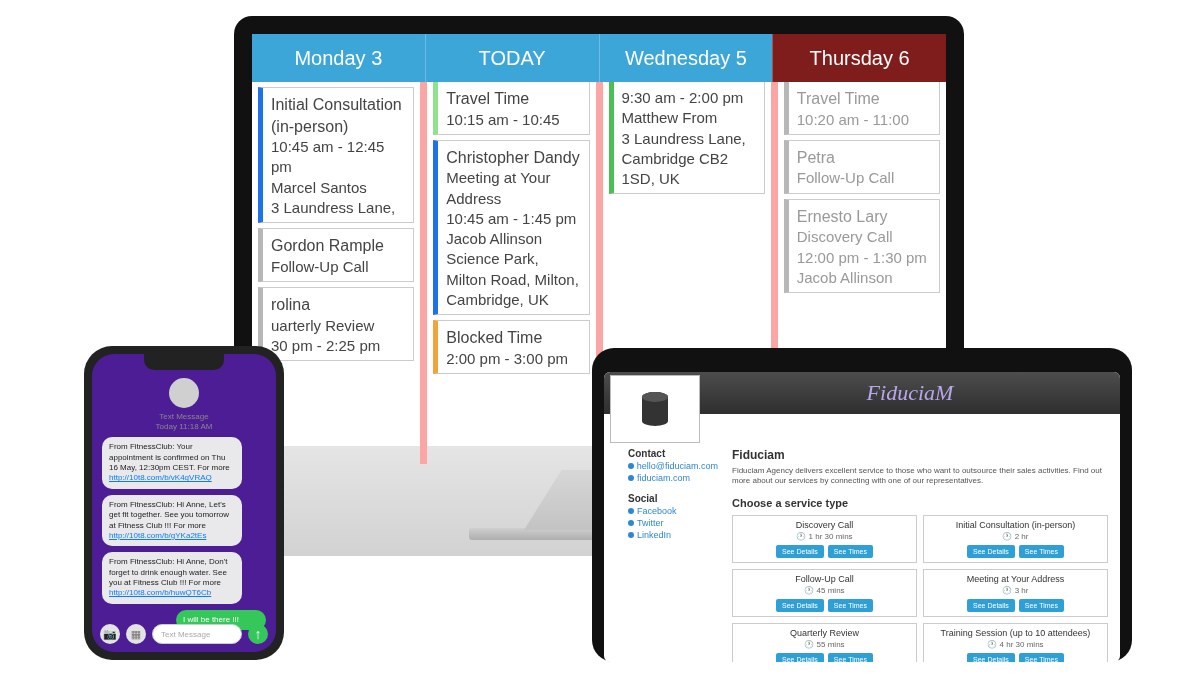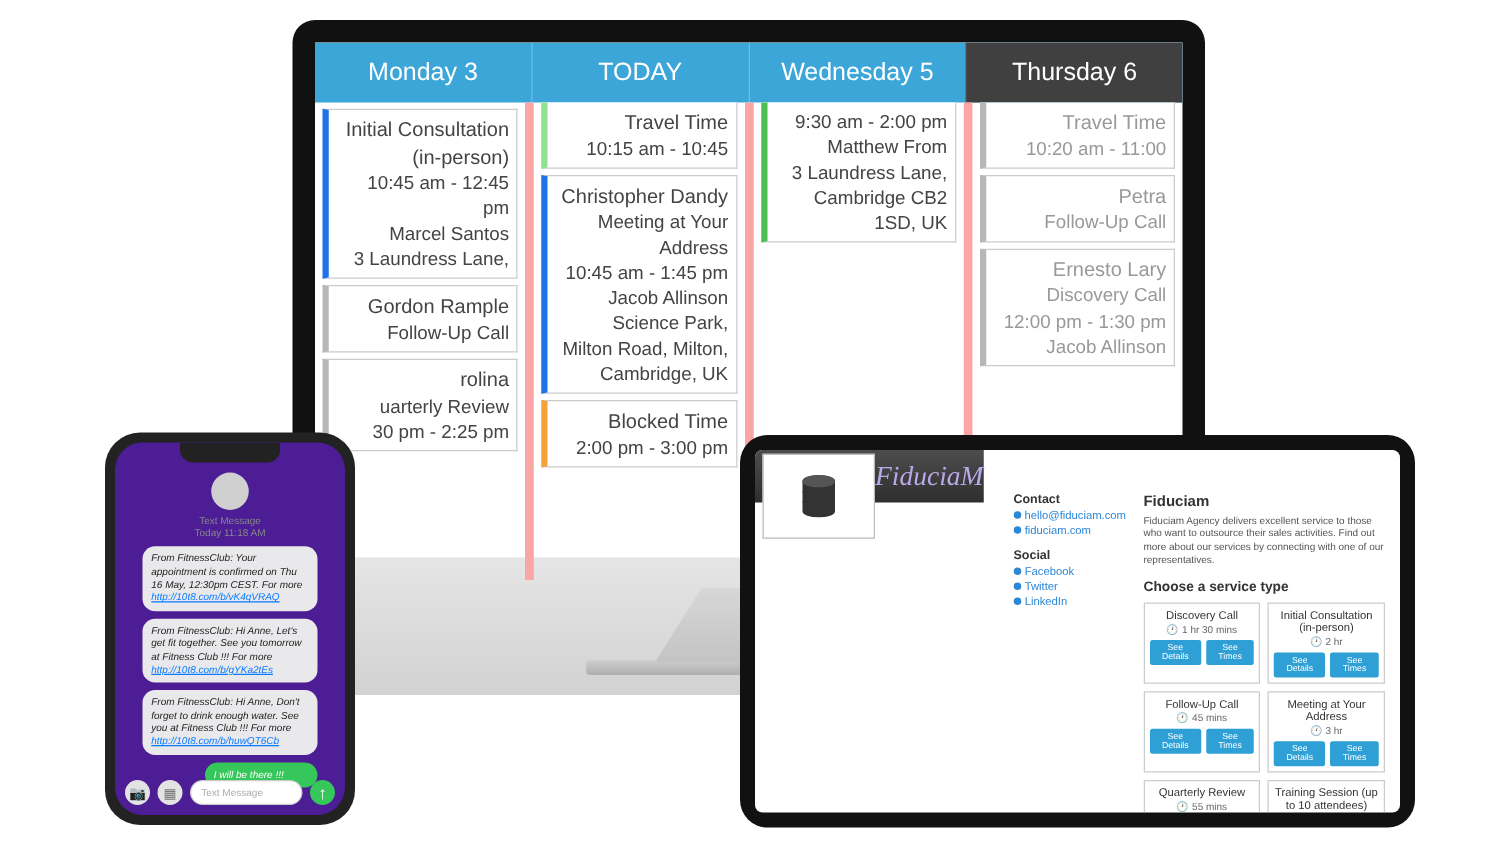--- a/index.html
+++ b/index.html
@@ -12,21 +12,20 @@
     overflow: hidden;
   }
 
   
   .monitor {
     position: absolute;
     left: 234px;
     top: 16px;
     width: 730px;
     height: 640px;
-    text-align: right;
   }
   .monitor .screen-bezel {
     width: 730px;
     height: 470px;
     background: #111;
     border-radius: 18px;
     padding: 18px 18px 0 18px;
   }
   .monitor .screen {
     width: 100%;
@@ -67,21 +66,21 @@
     font-weight: 300;
   }
   .cal-head div {
     flex: 1;
     display: flex;
     align-items: center;
     justify-content: center;
     border-left: 1px solid rgba(255,255,255,0.25);
   }
   .cal-head div:first-child { border-left: none; }
-  .cal-head .active { background: #404040; }
+  .cal-head .active { background: #7f1d1d; }
   .cal-body {
     display: flex;
     height: calc(100% - 48px);
   }
   .cal-col {
     flex: 1;
     border-left: 7px solid #fca5a5;
     position: relative;
     padding: 0 6px;
   }
@@ -140,21 +139,21 @@
     background: #d0d0d0;
     margin: 24px auto 4px auto;
   }
   .phone .meta {
     text-align: center;
     color: #888;
     font-size: 8px;
     line-height: 1.2;
     margin-bottom: 6px;
   }
-  .phone .messages { padding: 0 22px; font-style: italic; }
+  .phone .messages { padding: 0 10px; }
   .bubble {
     background: #e9e9eb;
     border-radius: 10px;
     padding: 5px 7px;
     margin-bottom: 6px;
     color: #222;
     max-width: 140px;
     font-size: 8px;
     line-height: 1.3;
     word-break: break-word;
@@ -211,21 +210,22 @@
     border-radius: 22px;
     padding: 12px;
   }
   .tablet .screen {
     width: 100%;
     height: 100%;
     background: #fff;
     border-radius: 6px;
     overflow: hidden;
     display: flex;
-    flex-direction: row;
+    flex-direction: column;
+    margin-top: 12px;
   }
   .fid-head {
     height: 42px;
     background: linear-gradient(#4d4d4d,#2e2e2e);
     display: flex;
     align-items: center;
   }
   .fid-logo-box {
     width: 90px;
     height: 68px;

